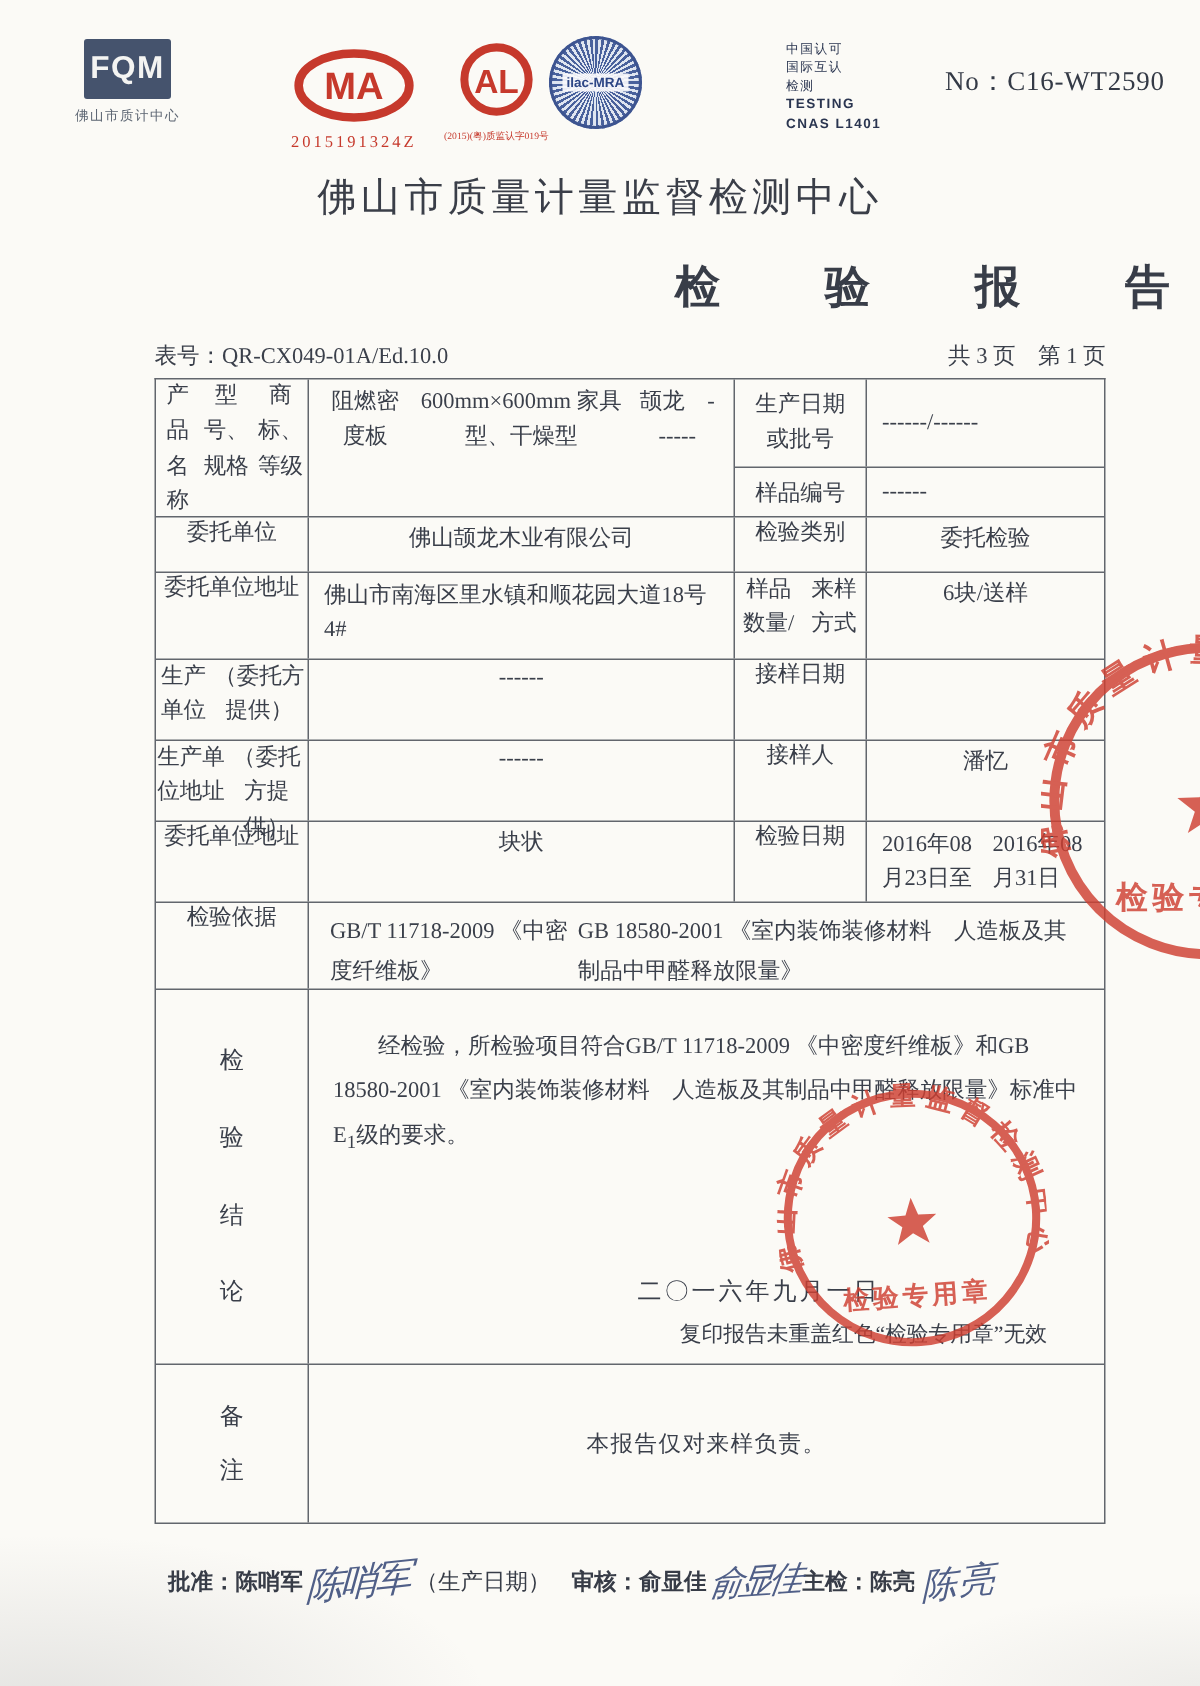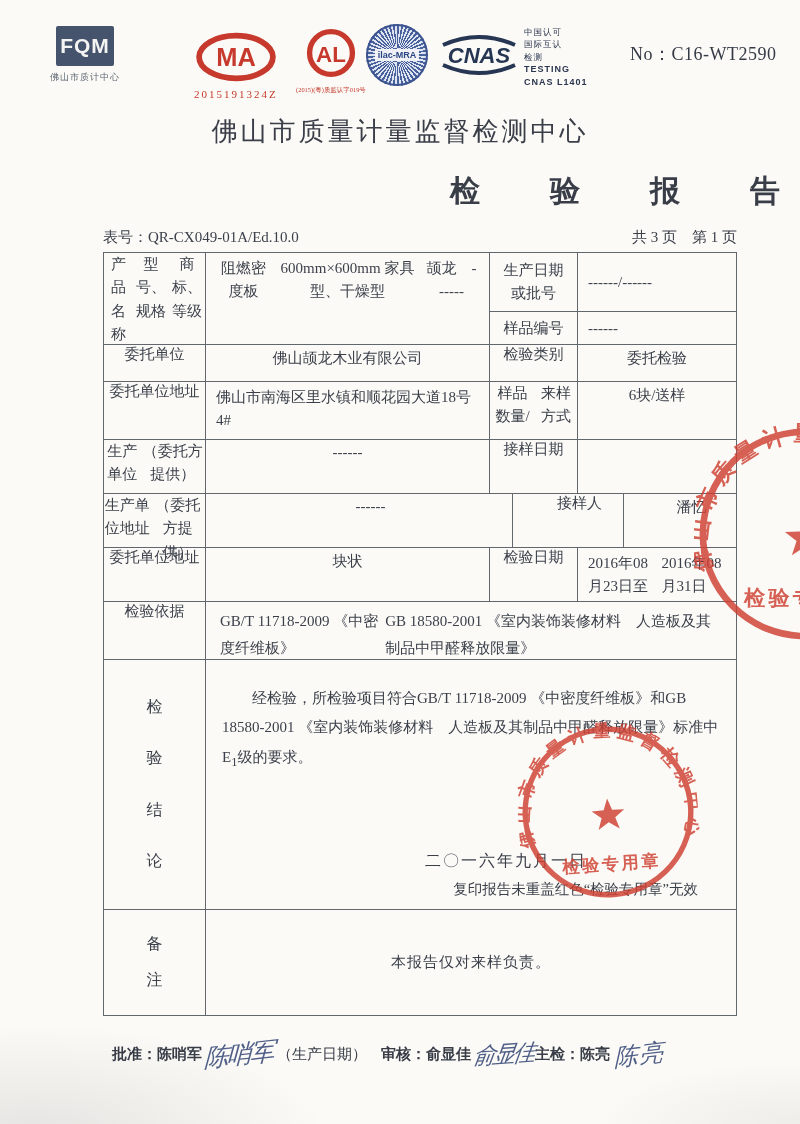--- a/index.html
+++ b/index.html
@@ -56,21 +56,21 @@
   .center { text-align:center; }
   .r1 { height:92px; }
   .r1 .sub { flex:1; display:flex; flex-direction:column; }
   .r1 .subrow { display:flex; flex:1; }
   .r1 .subrow.first { border-bottom:1px solid #62666d; flex:0 0 59px; }
   .r1 .sc3 { width:88px; border-right:1px solid #62666d; display:flex; flex-direction:column; justify-content:center; text-align:center;}
   .r1 .sc4 { flex:1; display:flex; flex-direction:column; justify-content:center; padding:0 10px; }
   .r2 { height:37px; }
   .r3 { height:58px; }
   .r4 { height:54px; }
-  .r5 { height:54px;gap:23px; }
+  .r5 { height:54px; }
   .r6 { height:54px; }
   .r7 { height:58px; }
   .r8 { height:250px; }
   .r9 { height:106px; }
   .lh { line-height:1.55; }
   .vlabel { display:flex; flex-direction:column; justify-content:space-around; align-items:center; padding:22px 0; font-size:16px; }
   .wide { flex:1; padding:6px 14px; }
   .basis-line { line-height:1.8; }
   .concl { display:flex; flex-direction:column; height:100%; padding:24px 16px 10px 16px; }
   .concl-text { text-indent:2em; line-height:1.95; font-size:15px; }
@@ -117,27 +117,20 @@
         <circle cx="30" cy="28" r="24" fill="none" stroke="#c6392c" stroke-width="6"></circle>
         <text x="30" y="38" text-anchor="middle" font-family="Liberation Sans, sans-serif" font-weight="bold" font-size="25" fill="#c6392c">AL</text>
       </svg>
       <div class="cal-cap">(2015)(粤)质监认字019号</div>
     </div>
 
     <div class="ilac">
       <span class="ilac-band">ilac-MRA</span>
     </div>
 
-    <div class="cnas-group">
-      <svg width="86" height="42" viewBox="0 0 86 42">
-        <path d="M7,11 Q43,-5 79,11" fill="none" stroke="#263653" stroke-width="4"></path>
-        <path d="M7,31 Q43,47 79,31" fill="none" stroke="#263653" stroke-width="4"></path>
-        <text x="43" y="29" text-anchor="middle" font-family="Liberation Sans, sans-serif" font-weight="bold" font-style="italic" font-size="22" fill="#263653">CNAS</text>
-      </svg>
-    </div>
 
     <div class="cnas-cap">
       <div>中国认可</div>
       <div>国际互认</div>
       <div>检测</div>
       <div class="b">TESTING</div>
       <div class="b">CNAS L1401</div>
     </div>
 
     <div class="report-no">

